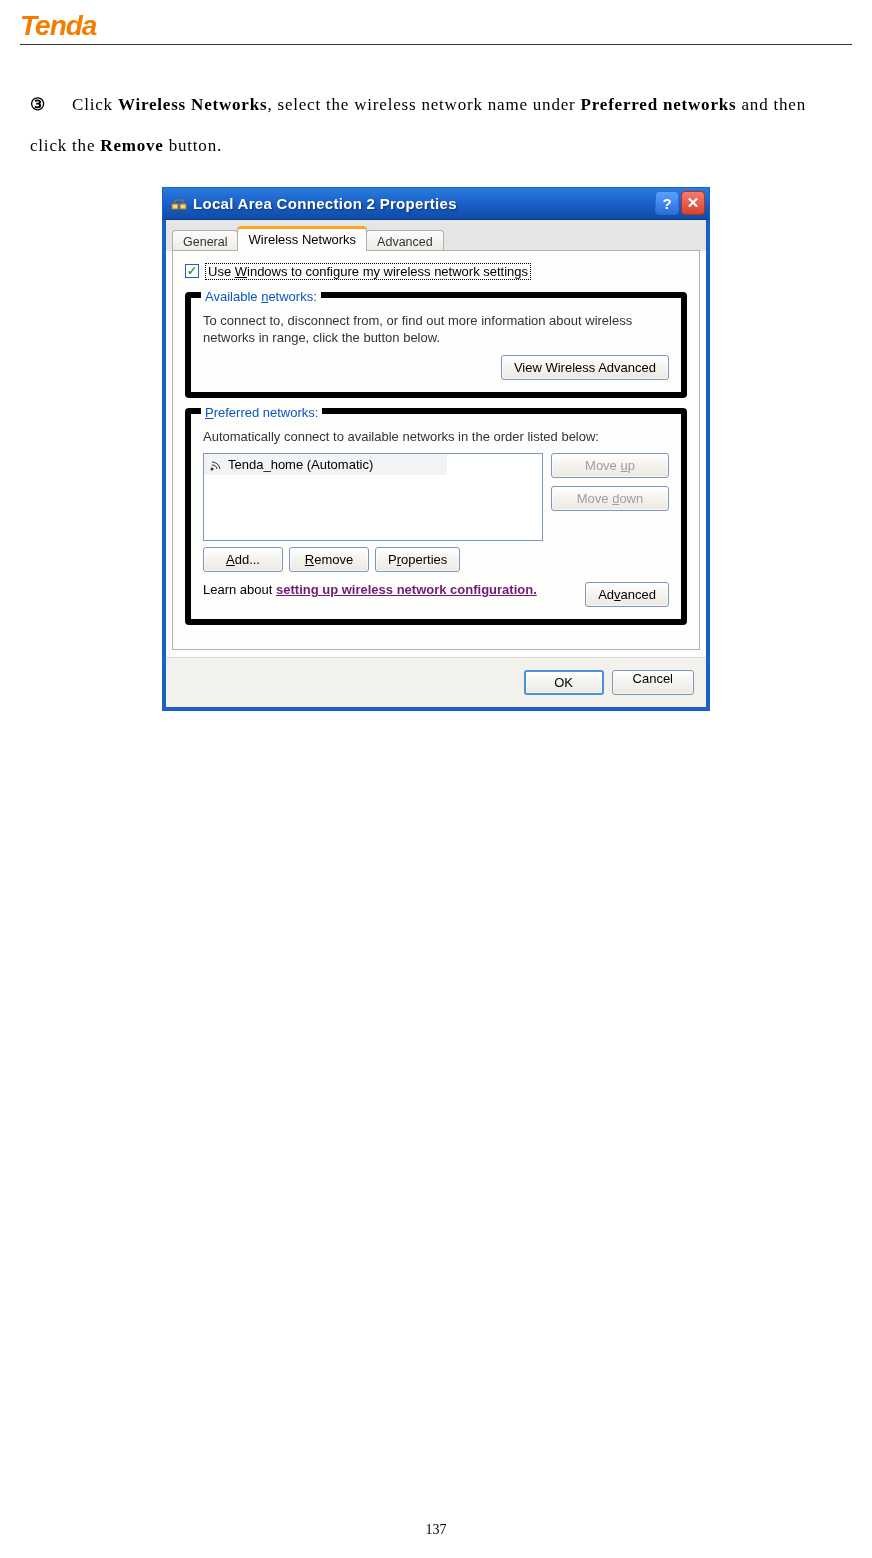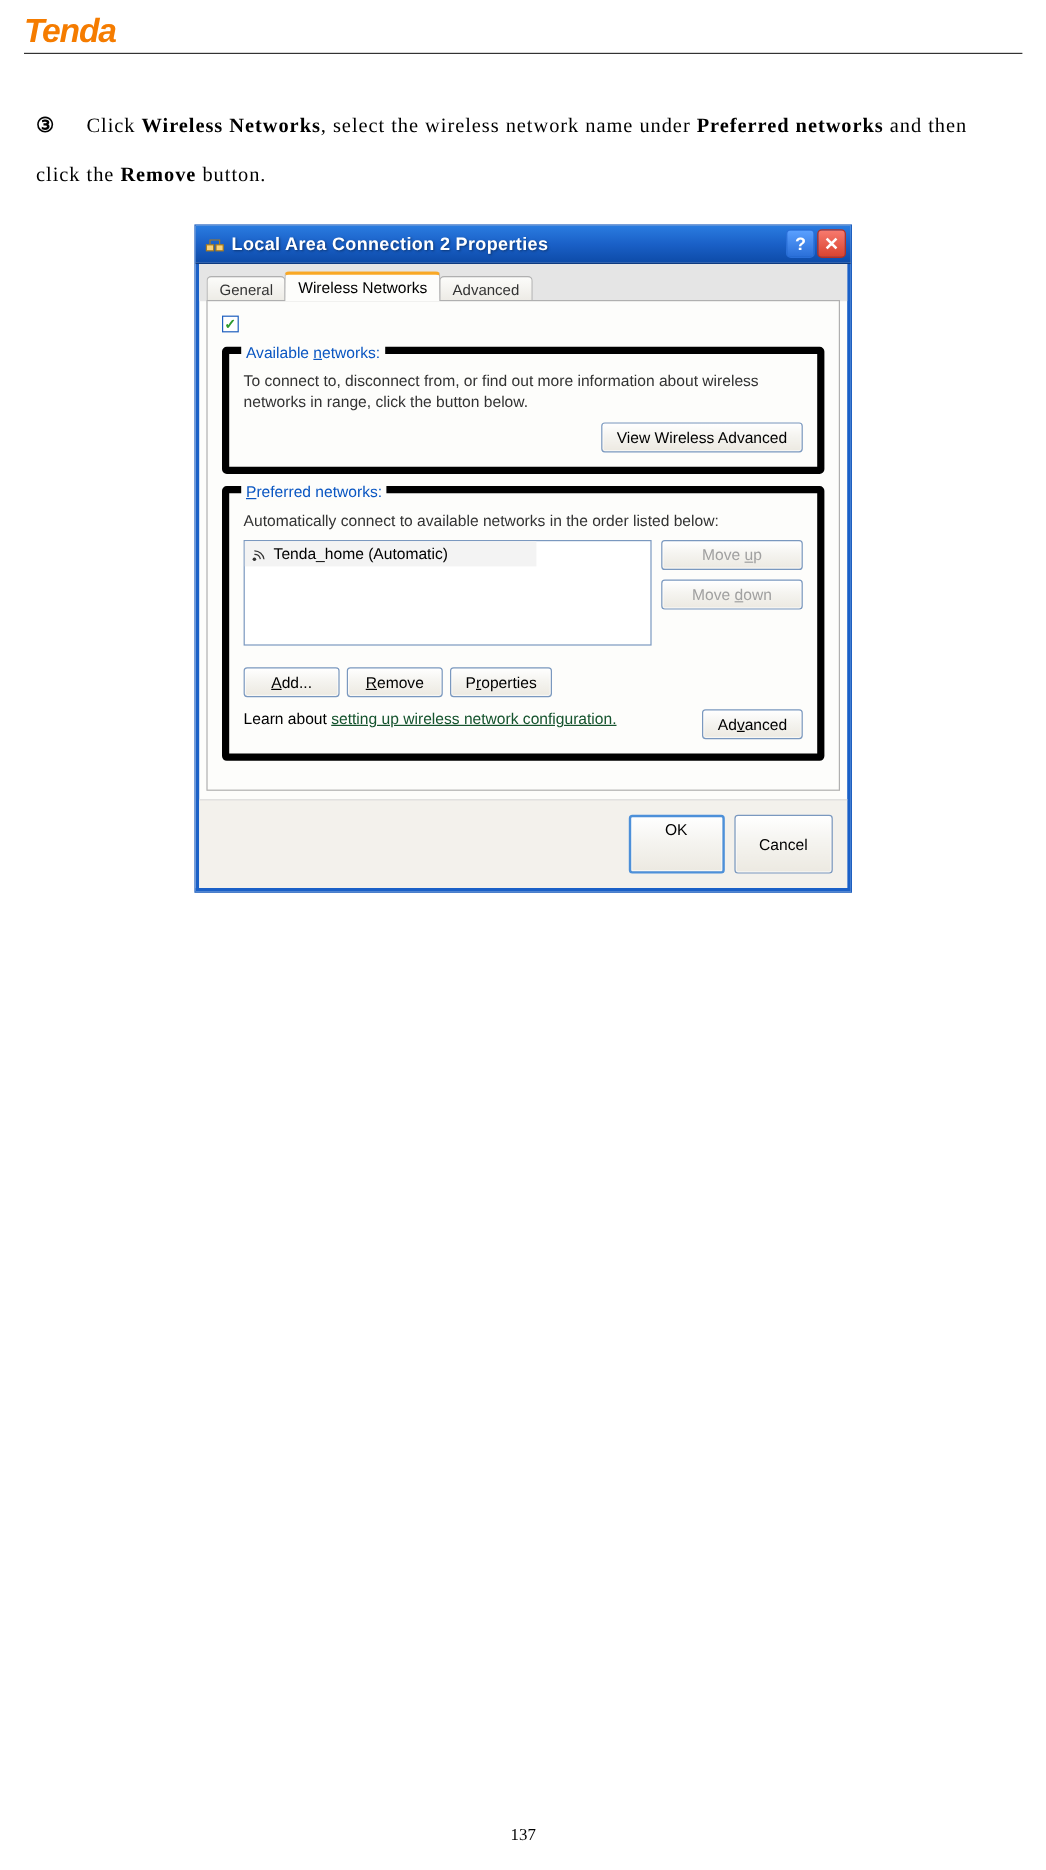--- a/index.html
+++ b/index.html
@@ -208,21 +208,21 @@
   .xp-button.disabled {
     color: #a0a0a0;
   }
   .xp-button.default-btn {
     border: 2px solid #4d90d9;
     padding: 3px 20px;
   }
   .pref-row {
     display: flex;
     gap: 8px;
-    margin-bottom: 18px;
+    margin-bottom: 6px;
   }
   .list-box {
     flex: 1;
     height: 88px;
     border: 1px solid #7a98bf;
     background: #fff;
   }
   .list-item {
     display: flex;
     align-items: center;
@@ -251,22 +251,23 @@
     margin-top: 2px;
   }
   .learn-row {
     display: flex;
     align-items: flex-start;
     gap: 10px;
     margin-top: 10px;
   }
   .learn-text { flex: 1; font-size: 13px; line-height: 1.25; }
   .link {
-    color: #14532d;
+    color: #701a75;
     text-decoration: underline;
+    font-weight: bold;
   }
   .dialog-footer {
     display: flex;
     justify-content: flex-end;
     gap: 8px;
     padding: 12px 12px;
     background: #f3f1ec;
     border-top: 1px solid #ddd;
   }
   .dialog-bottom-border {
@@ -318,20 +319,23 @@
     <div class="tabs-row">
       <div class="tab inactive">General</div>
       <div class="tab active">Wireless Networks</div>
       <div class="tab inactive">Advanced</div>
     </div>
 
     <div class="tab-pane">
 
       <div class="checkbox-row">
         <span class="xp-checkbox">✓</span>
+        <span class="dotted-focus">
+          <span>Use </span><span class="underline-accel">W</span><span>indows to configure my wireless network settings</span>
+        </span>
       </div>
 
       <div class="group-box">
         <div class="group-title">
           <span>Available </span><span class="underline-accel">n</span><span>etworks:</span>
         </div>
         <div class="group-text">To connect to, disconnect from, or find out more information about wireless networks in range, click the button below.</div>
         <div class="btn-row-right">
           <span class="xp-button">View Wireless Advanced</span>
         </div>
@@ -385,19 +389,19 @@
           <span class="xp-button">
             <span>Ad</span><span class="underline-accel">v</span><span>anced</span>
           </span>
         </div>
       </div>
 
     </div>
 
     <div class="dialog-footer">
       <span class="xp-button default-btn">OK</span>
-      <span class="xp-button" style="padding:16px 20px;">Cancel</span>
+      <span class="xp-button" style="padding:0 20px;">Cancel</span>
     </div>
   </div>
   <div class="dialog-bottom-border"></div>
 </div>
 
 <div class="page-number">137</div>
 
 </body></html>

